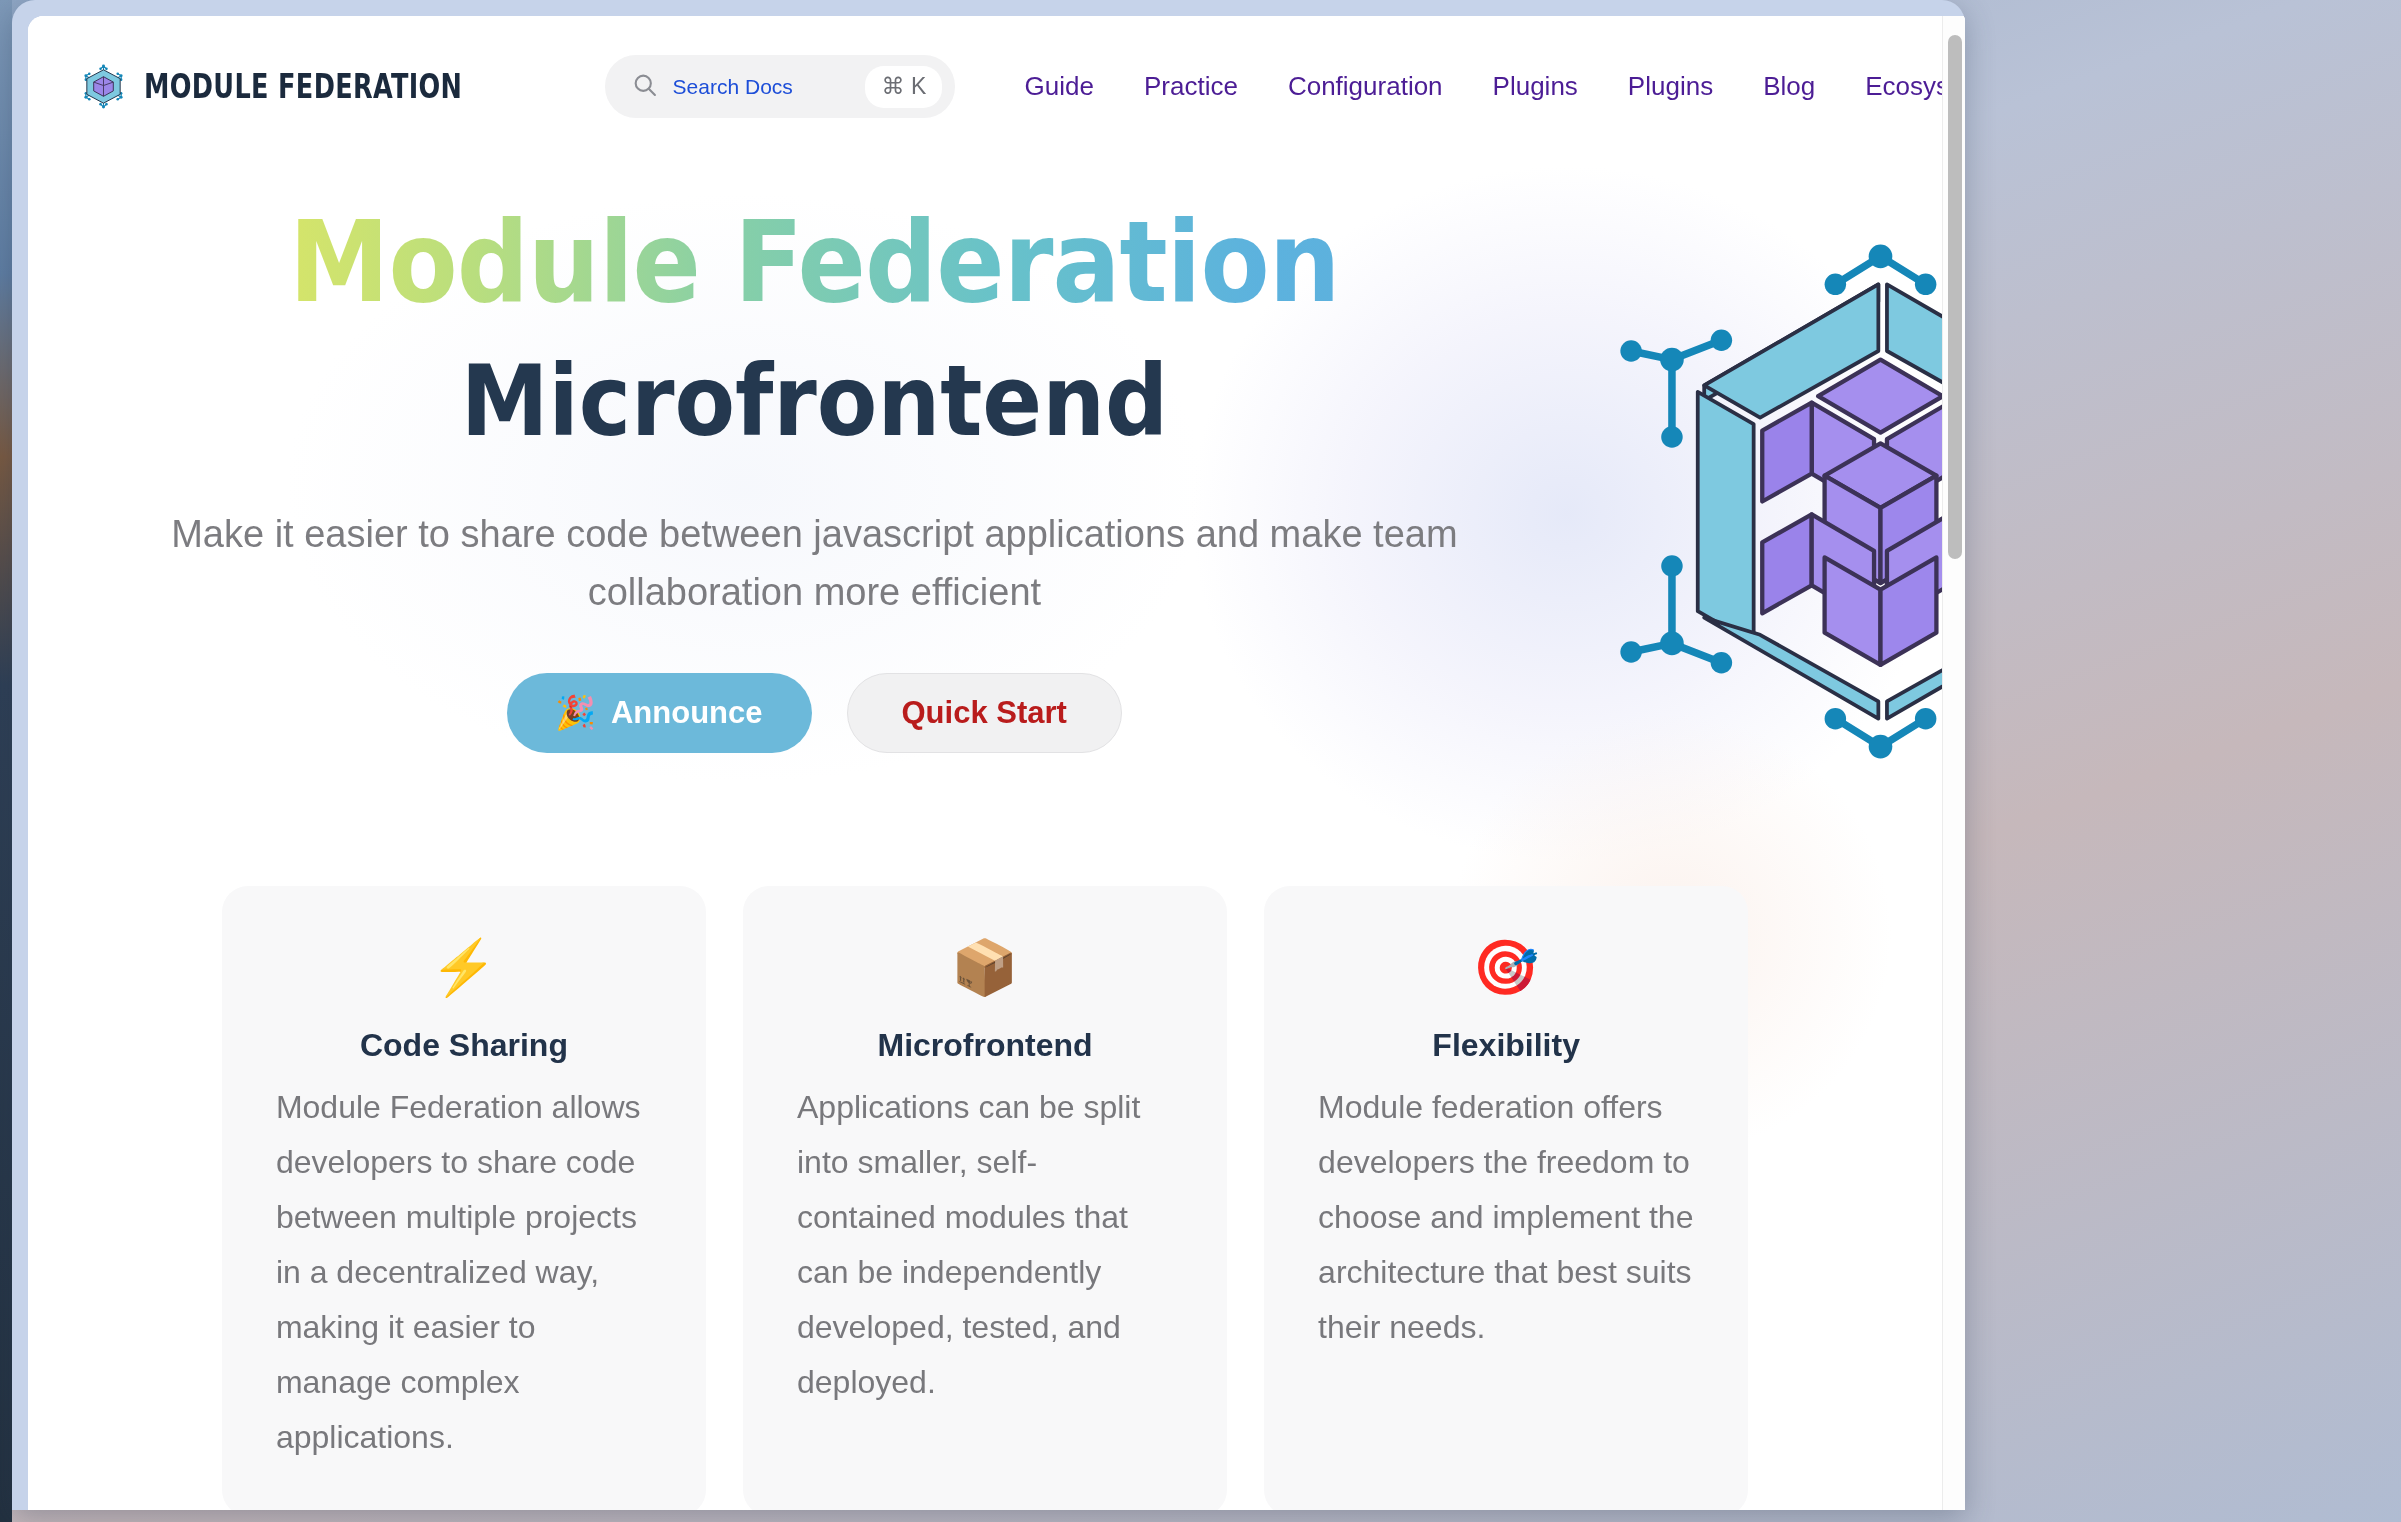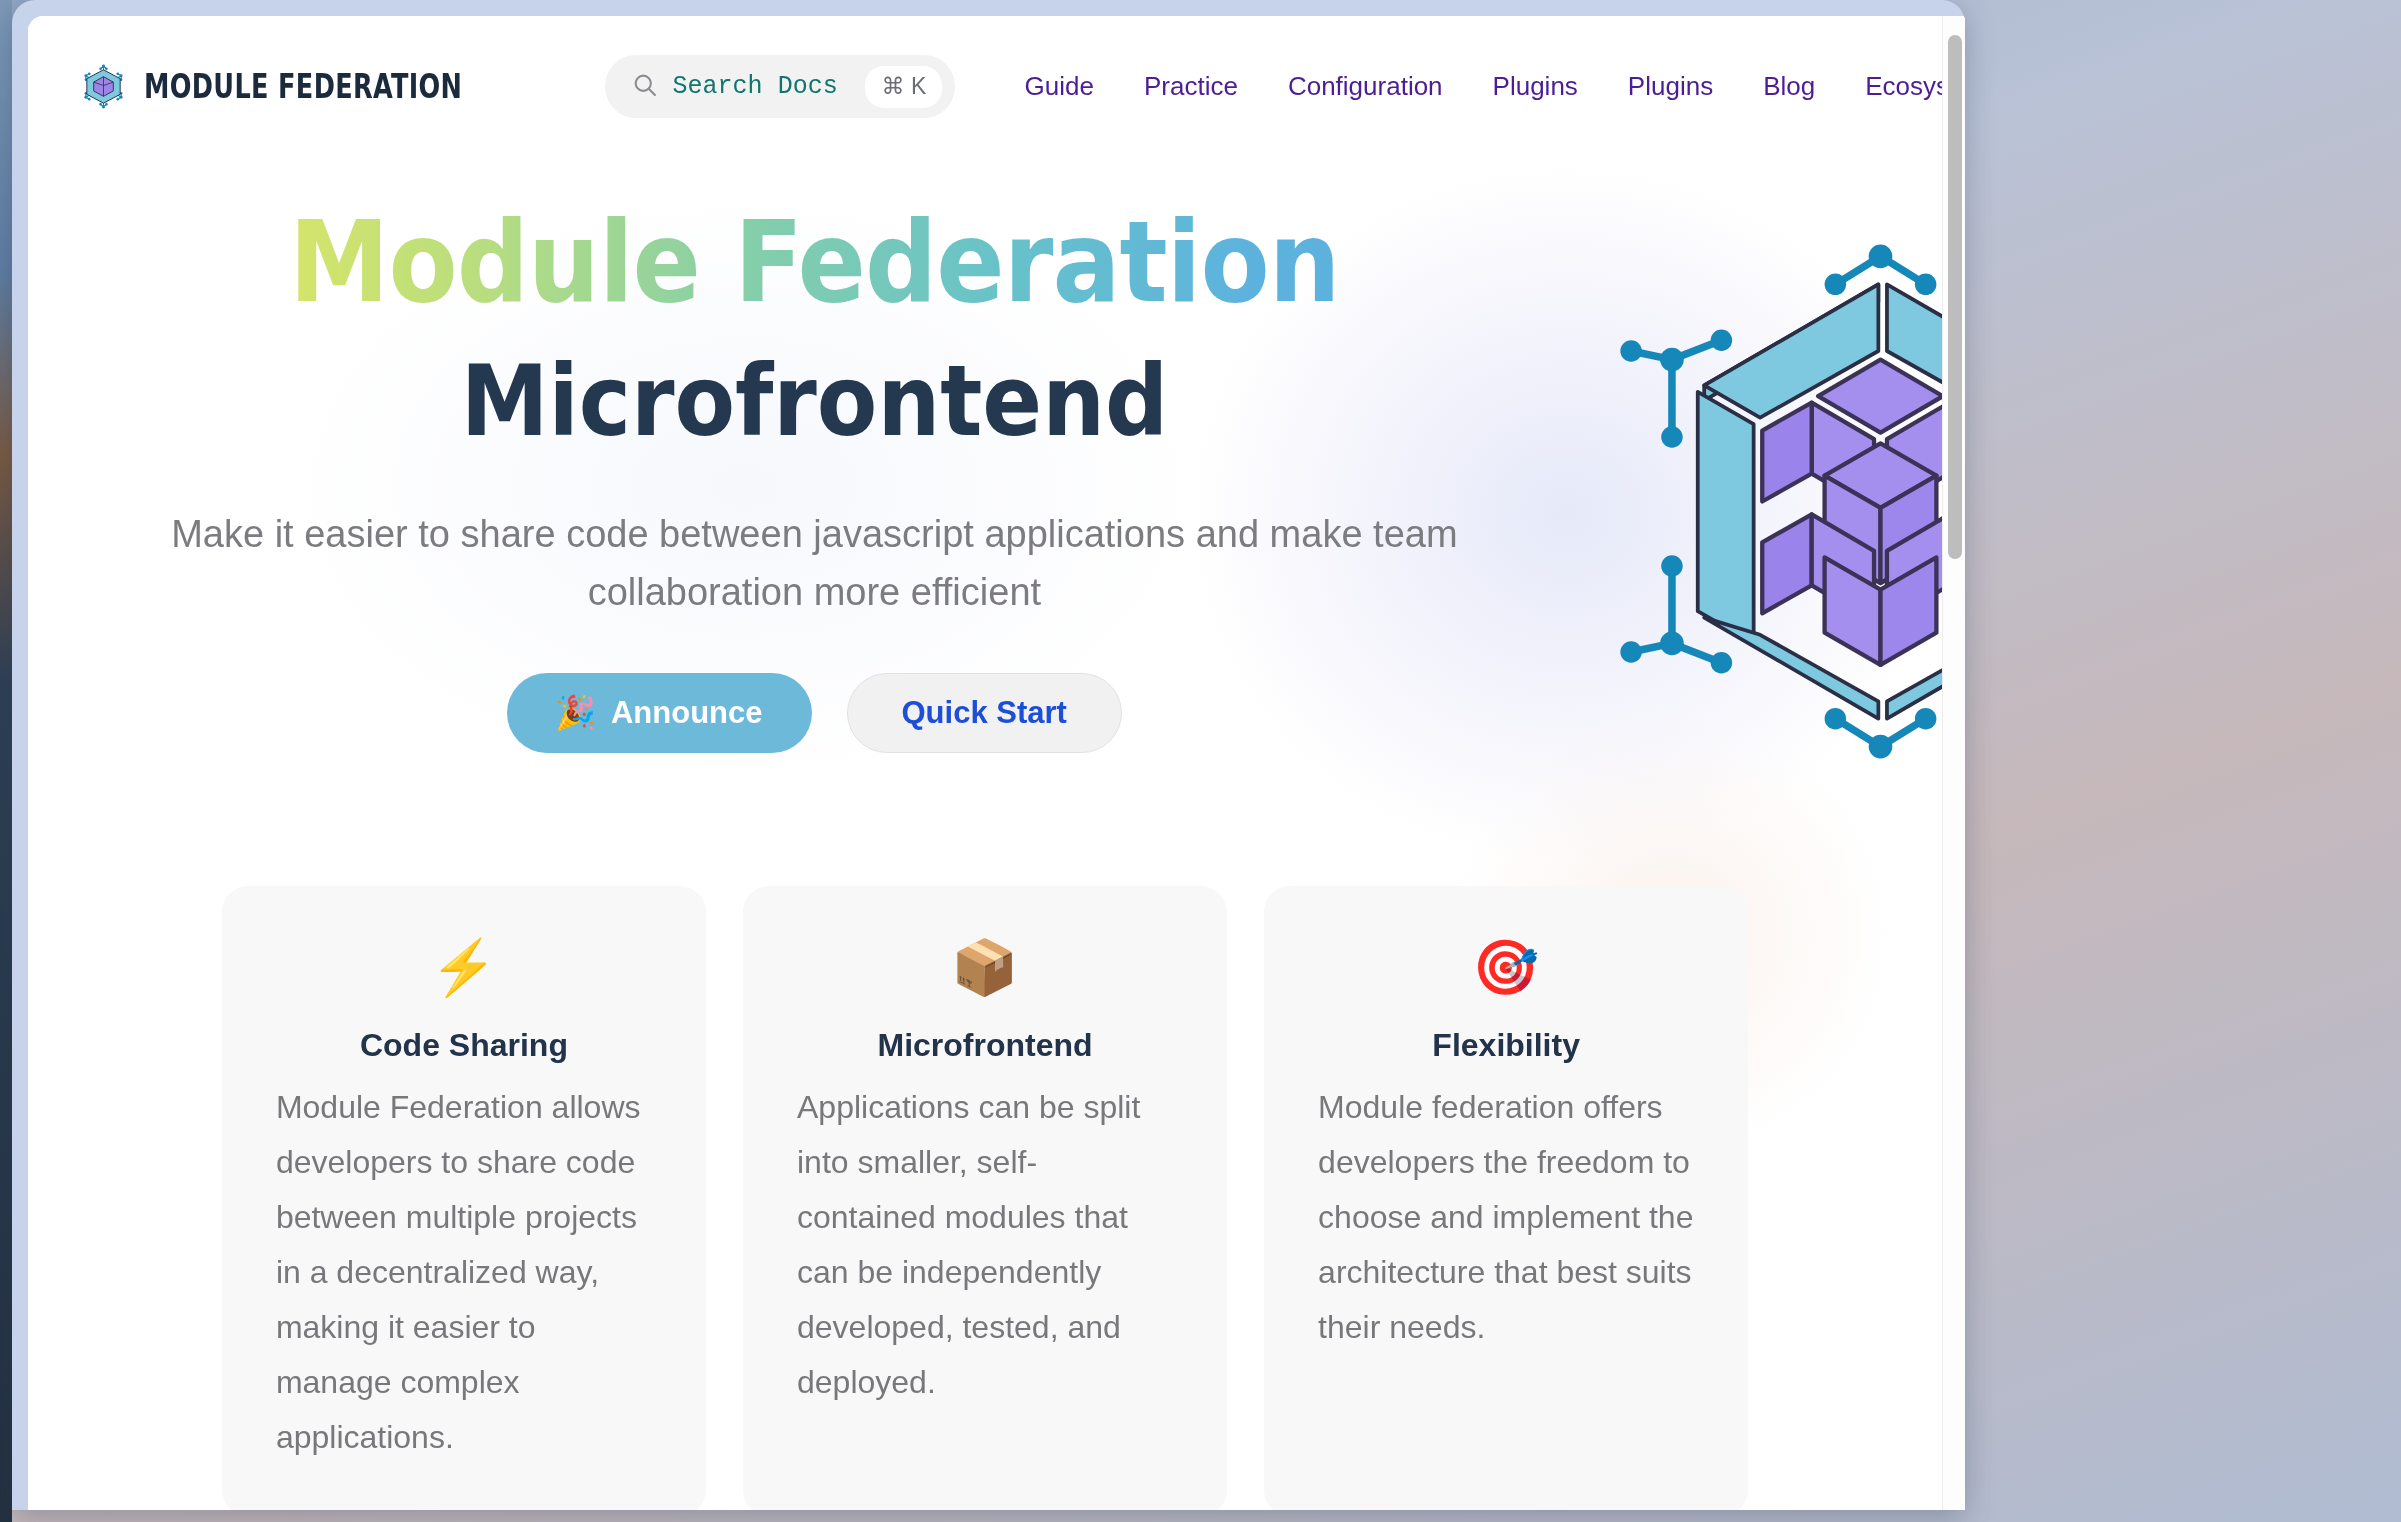--- a/index.html
+++ b/index.html
@@ -151,24 +151,23 @@
     border-radius: 31px;
     display: flex;
     align-items: center;
     padding: 0 12.2px 0 26px;
     gap: 14px;
     cursor: text;
   }
   .search-icon { flex: 0 0 auto; display: block; }
   .search-placeholder {
     flex: 1 1 auto;
-    font-size: 25px;
-    color: #0f766e;
+    font-size: 21px;
+    color: #1d4ed8;
     white-space: nowrap;
-    font-family: Liberation Mono, monospace;
   }
   .search-kbd {
     flex: 0 0 auto;
     background: #ffffff;
     border-radius: 19px;
     height: 42px;
     min-width: 77px;
     display: flex;
     align-items: center;
     justify-content: center;
@@ -302,21 +301,21 @@
   }
   .btn-primary {
     background: #6cb9da;
     color: #ffffff;
     padding: 0 49px;
     border: none;
   }
   .btn-primary .emoji { font-size: 33px; }
   .btn-secondary {
     background: #f1f1f2;
-    color: #1d4ed8;
+    color: #b91c1c;
     padding: 16px 54px;
     border: 1.3px solid #e2e2e4;
   }
 
   .hero-right {
     flex: 1 1 auto;
     position: relative;
     display: flex;
     align-items: flex-start;
     justify-content: center;

